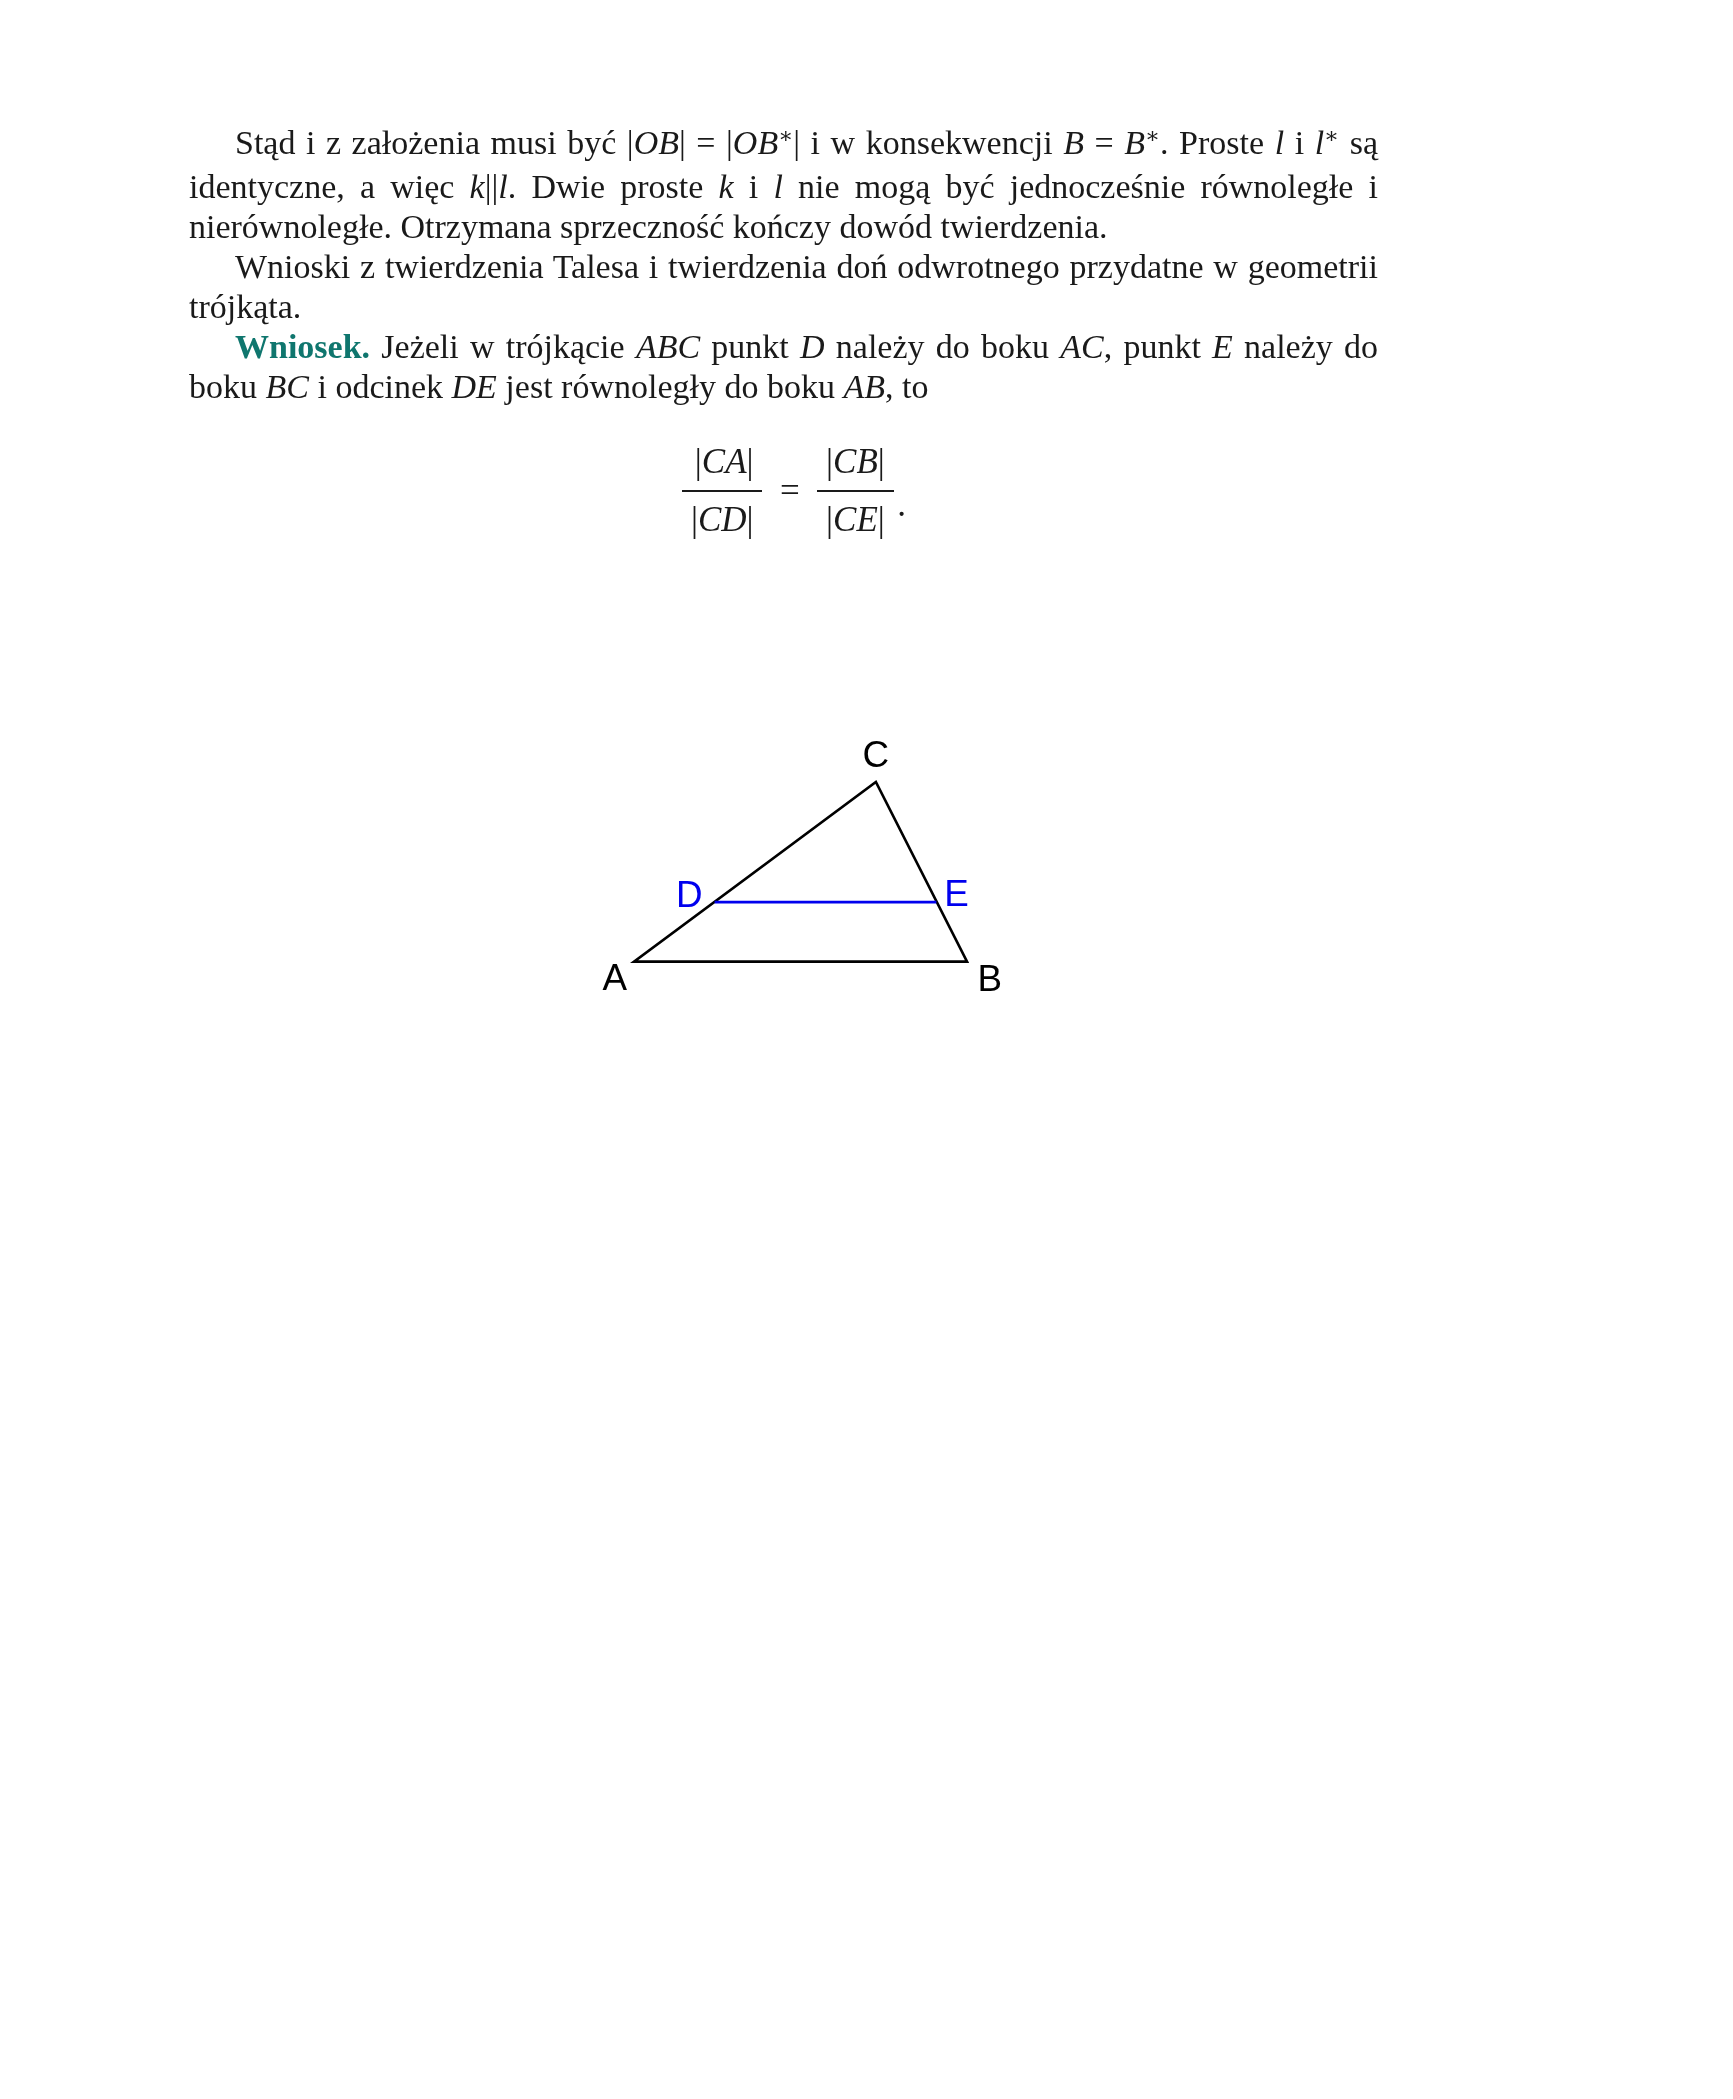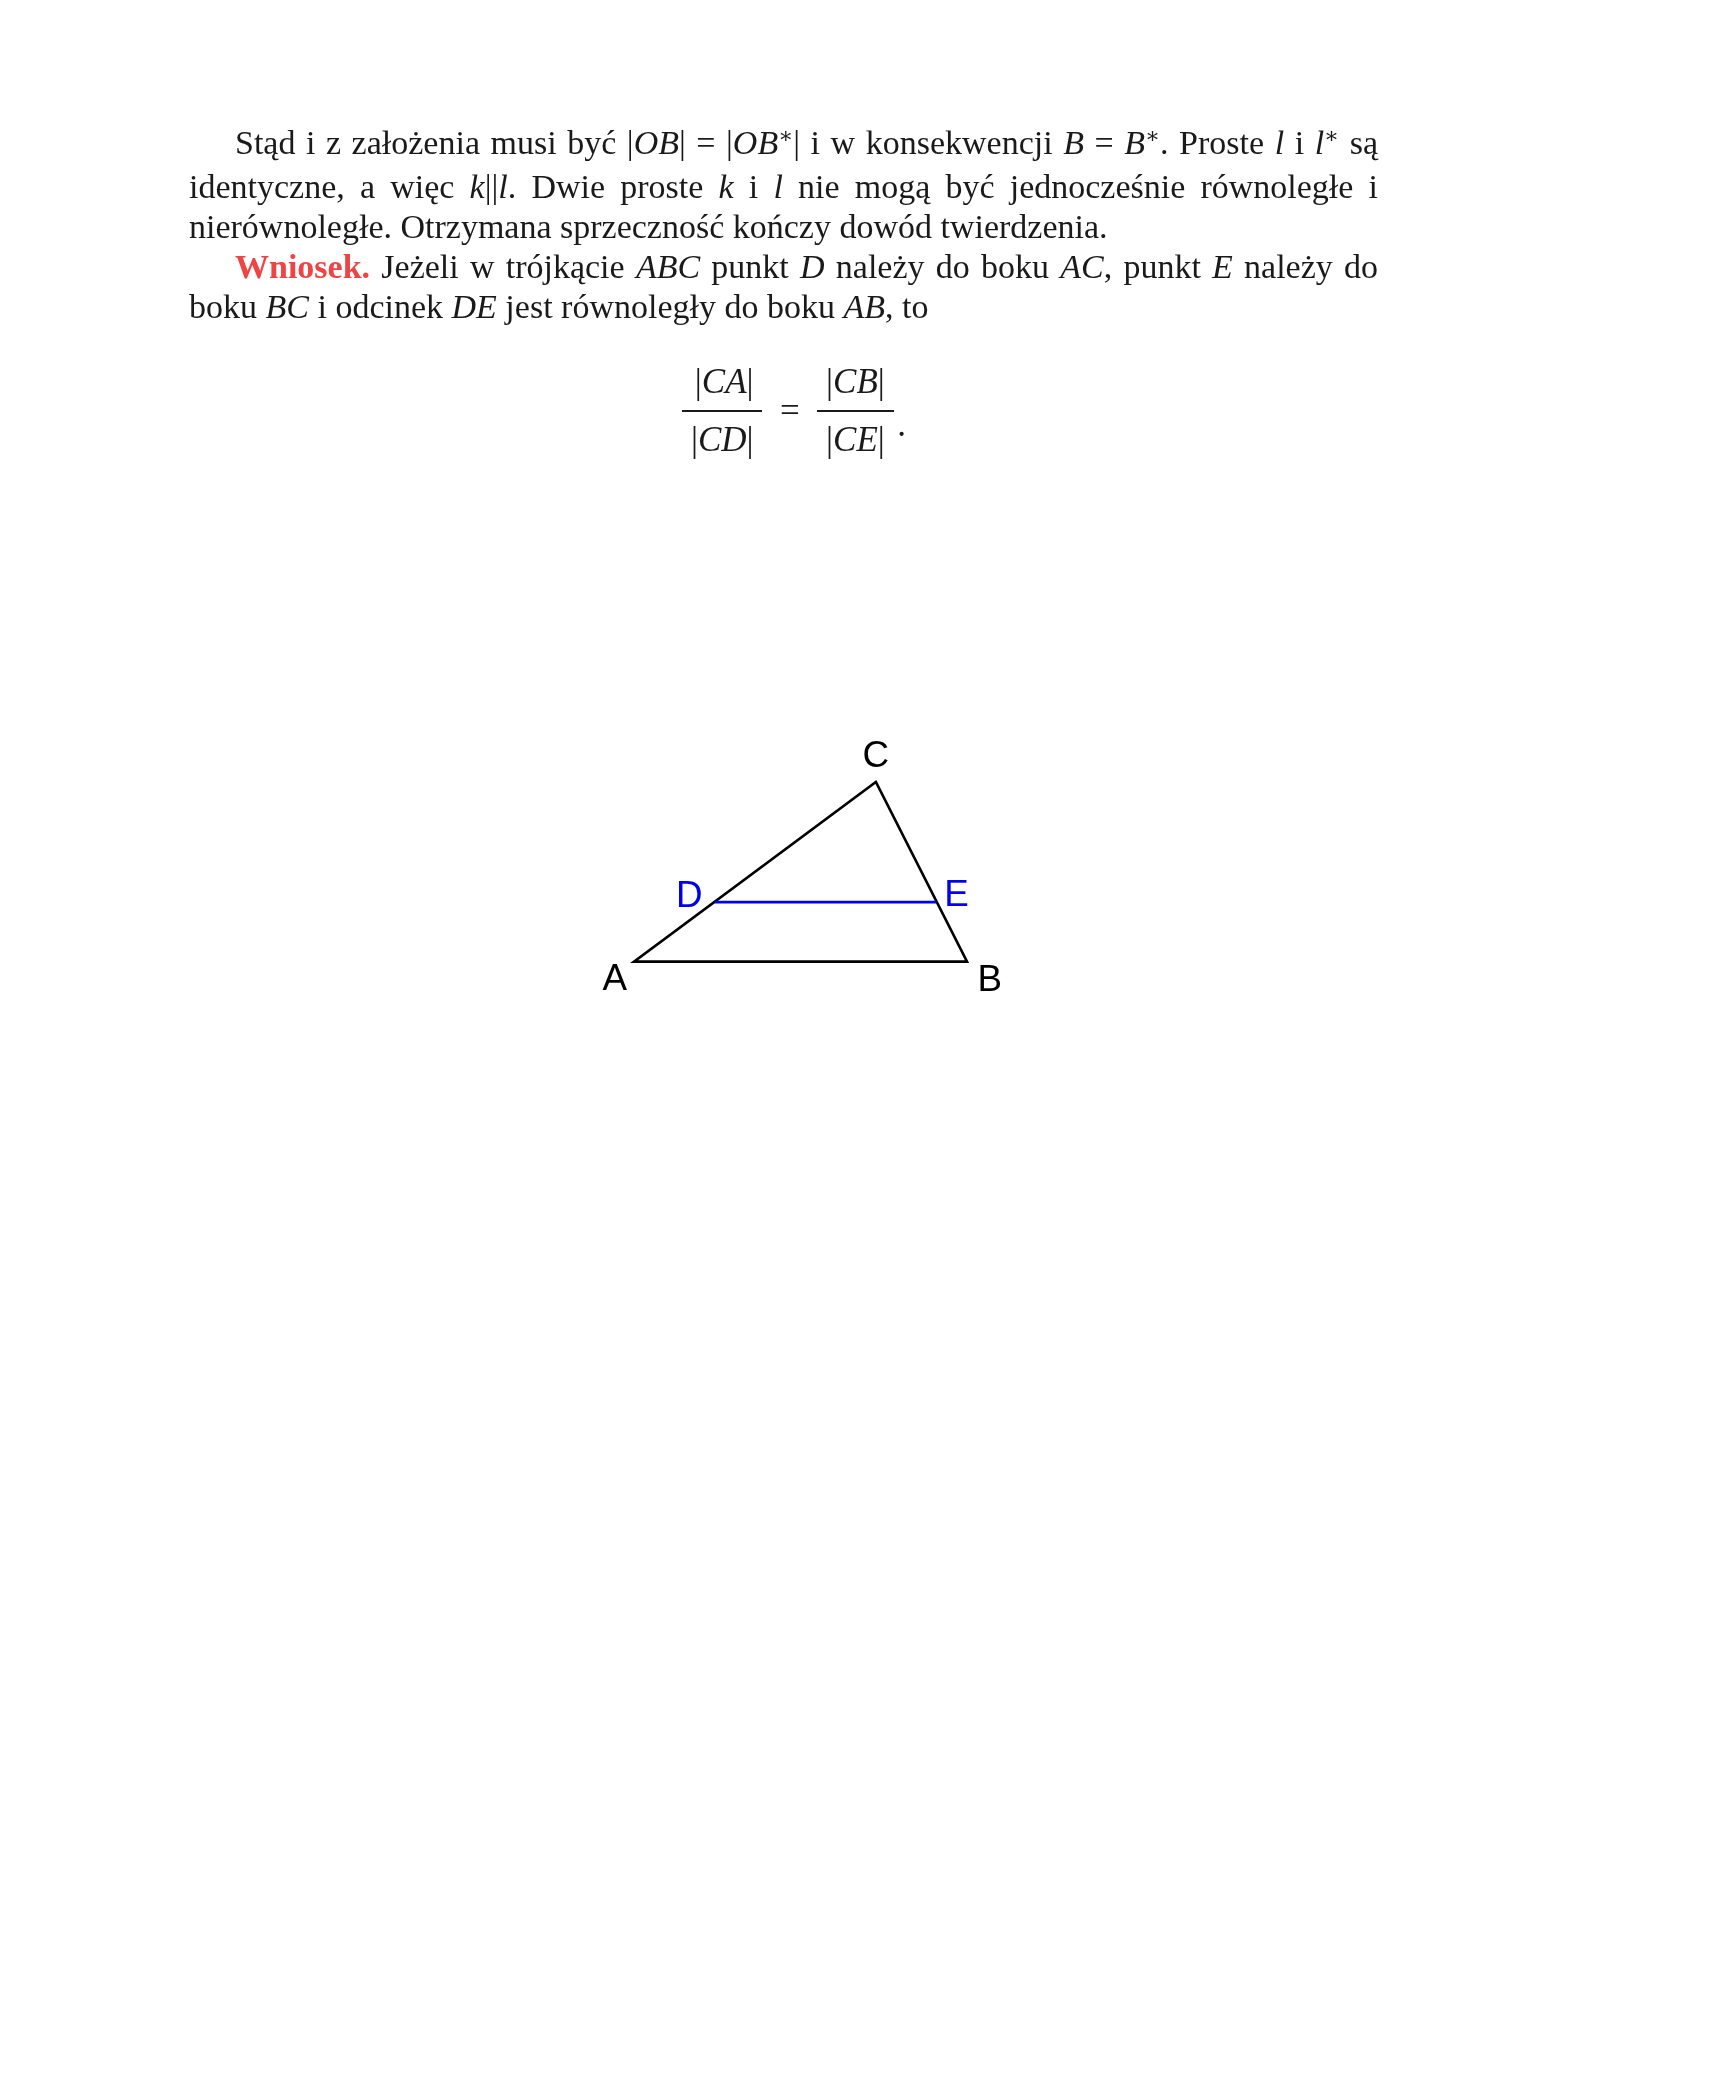--- a/index.html
+++ b/index.html
@@ -30,21 +30,21 @@
     text-indent: 46px;
   }
   .seg-m { font-style: italic; }
   .seg-sup {
     font-size: 65%;
     position: relative;
     top: -0.5em;
     font-style: normal;
   }
   .seg-accent {
-    color: #ef4444;
+    color: #0f766e;
     font-weight: 700;
   }
   .formula-row {
     display: flex;
     justify-content: center;
     align-items: center;
     margin-top: 33px;
     padding-left: 21px;
     text-indent: 0;
     font-size: 35px;
@@ -87,20 +87,21 @@
     fill: #0000ee;
   }
 </style>
 </head>
 <body>
 
 <div class="page">
 
   <div class="text-block">
     <p><span>Stąd i z założenia musi być </span><span>|</span><span class="seg-m">OB</span><span>| = |</span><span class="seg-m">OB</span><span class="seg-sup">∗</span><span>| i w konsekwencji </span><span class="seg-m">B</span><span> = </span><span class="seg-m">B</span><span class="seg-sup">∗</span><span>. Proste </span><span class="seg-m">l</span><span> i </span><span class="seg-m">l</span><span class="seg-sup">∗</span><span> są identyczne, a więc </span><span class="seg-m">k</span><span>||</span><span class="seg-m">l</span><span>. Dwie proste </span><span class="seg-m">k</span><span> i </span><span class="seg-m">l</span><span> nie mogą być jednocześnie równoległe i nierównoległe. Otrzymana sprzeczność kończy dowód twierdzenia.</span></p>
+    <p><span>Wnioski z twierdzenia Talesa i twierdzenia doń odwrotnego przydatne w geometrii trójkąta.</span></p>
     <p><span class="seg-accent">Wniosek.</span><span> Jeżeli w trójkącie </span><span class="seg-m">ABC</span><span> punkt </span><span class="seg-m">D</span><span> należy do boku </span><span class="seg-m">AC</span><span>, punkt </span><span class="seg-m">E</span><span> należy do boku </span><span class="seg-m">BC</span><span> i odcinek </span><span class="seg-m">DE</span><span> jest równoległy do boku </span><span class="seg-m">AB</span><span>, to</span></p>
 
     <div class="formula-row">
       <span class="frac">
         <span class="frac-num"><span>|</span><span class="seg-m">CA</span><span>|</span></span>
         <span class="frac-den"><span>|</span><span class="seg-m">CD</span><span>|</span></span>
       </span>
       <span class="eq">=</span>
       <span class="frac">
         <span class="frac-num"><span>|</span><span class="seg-m">CB</span><span>|</span></span>

